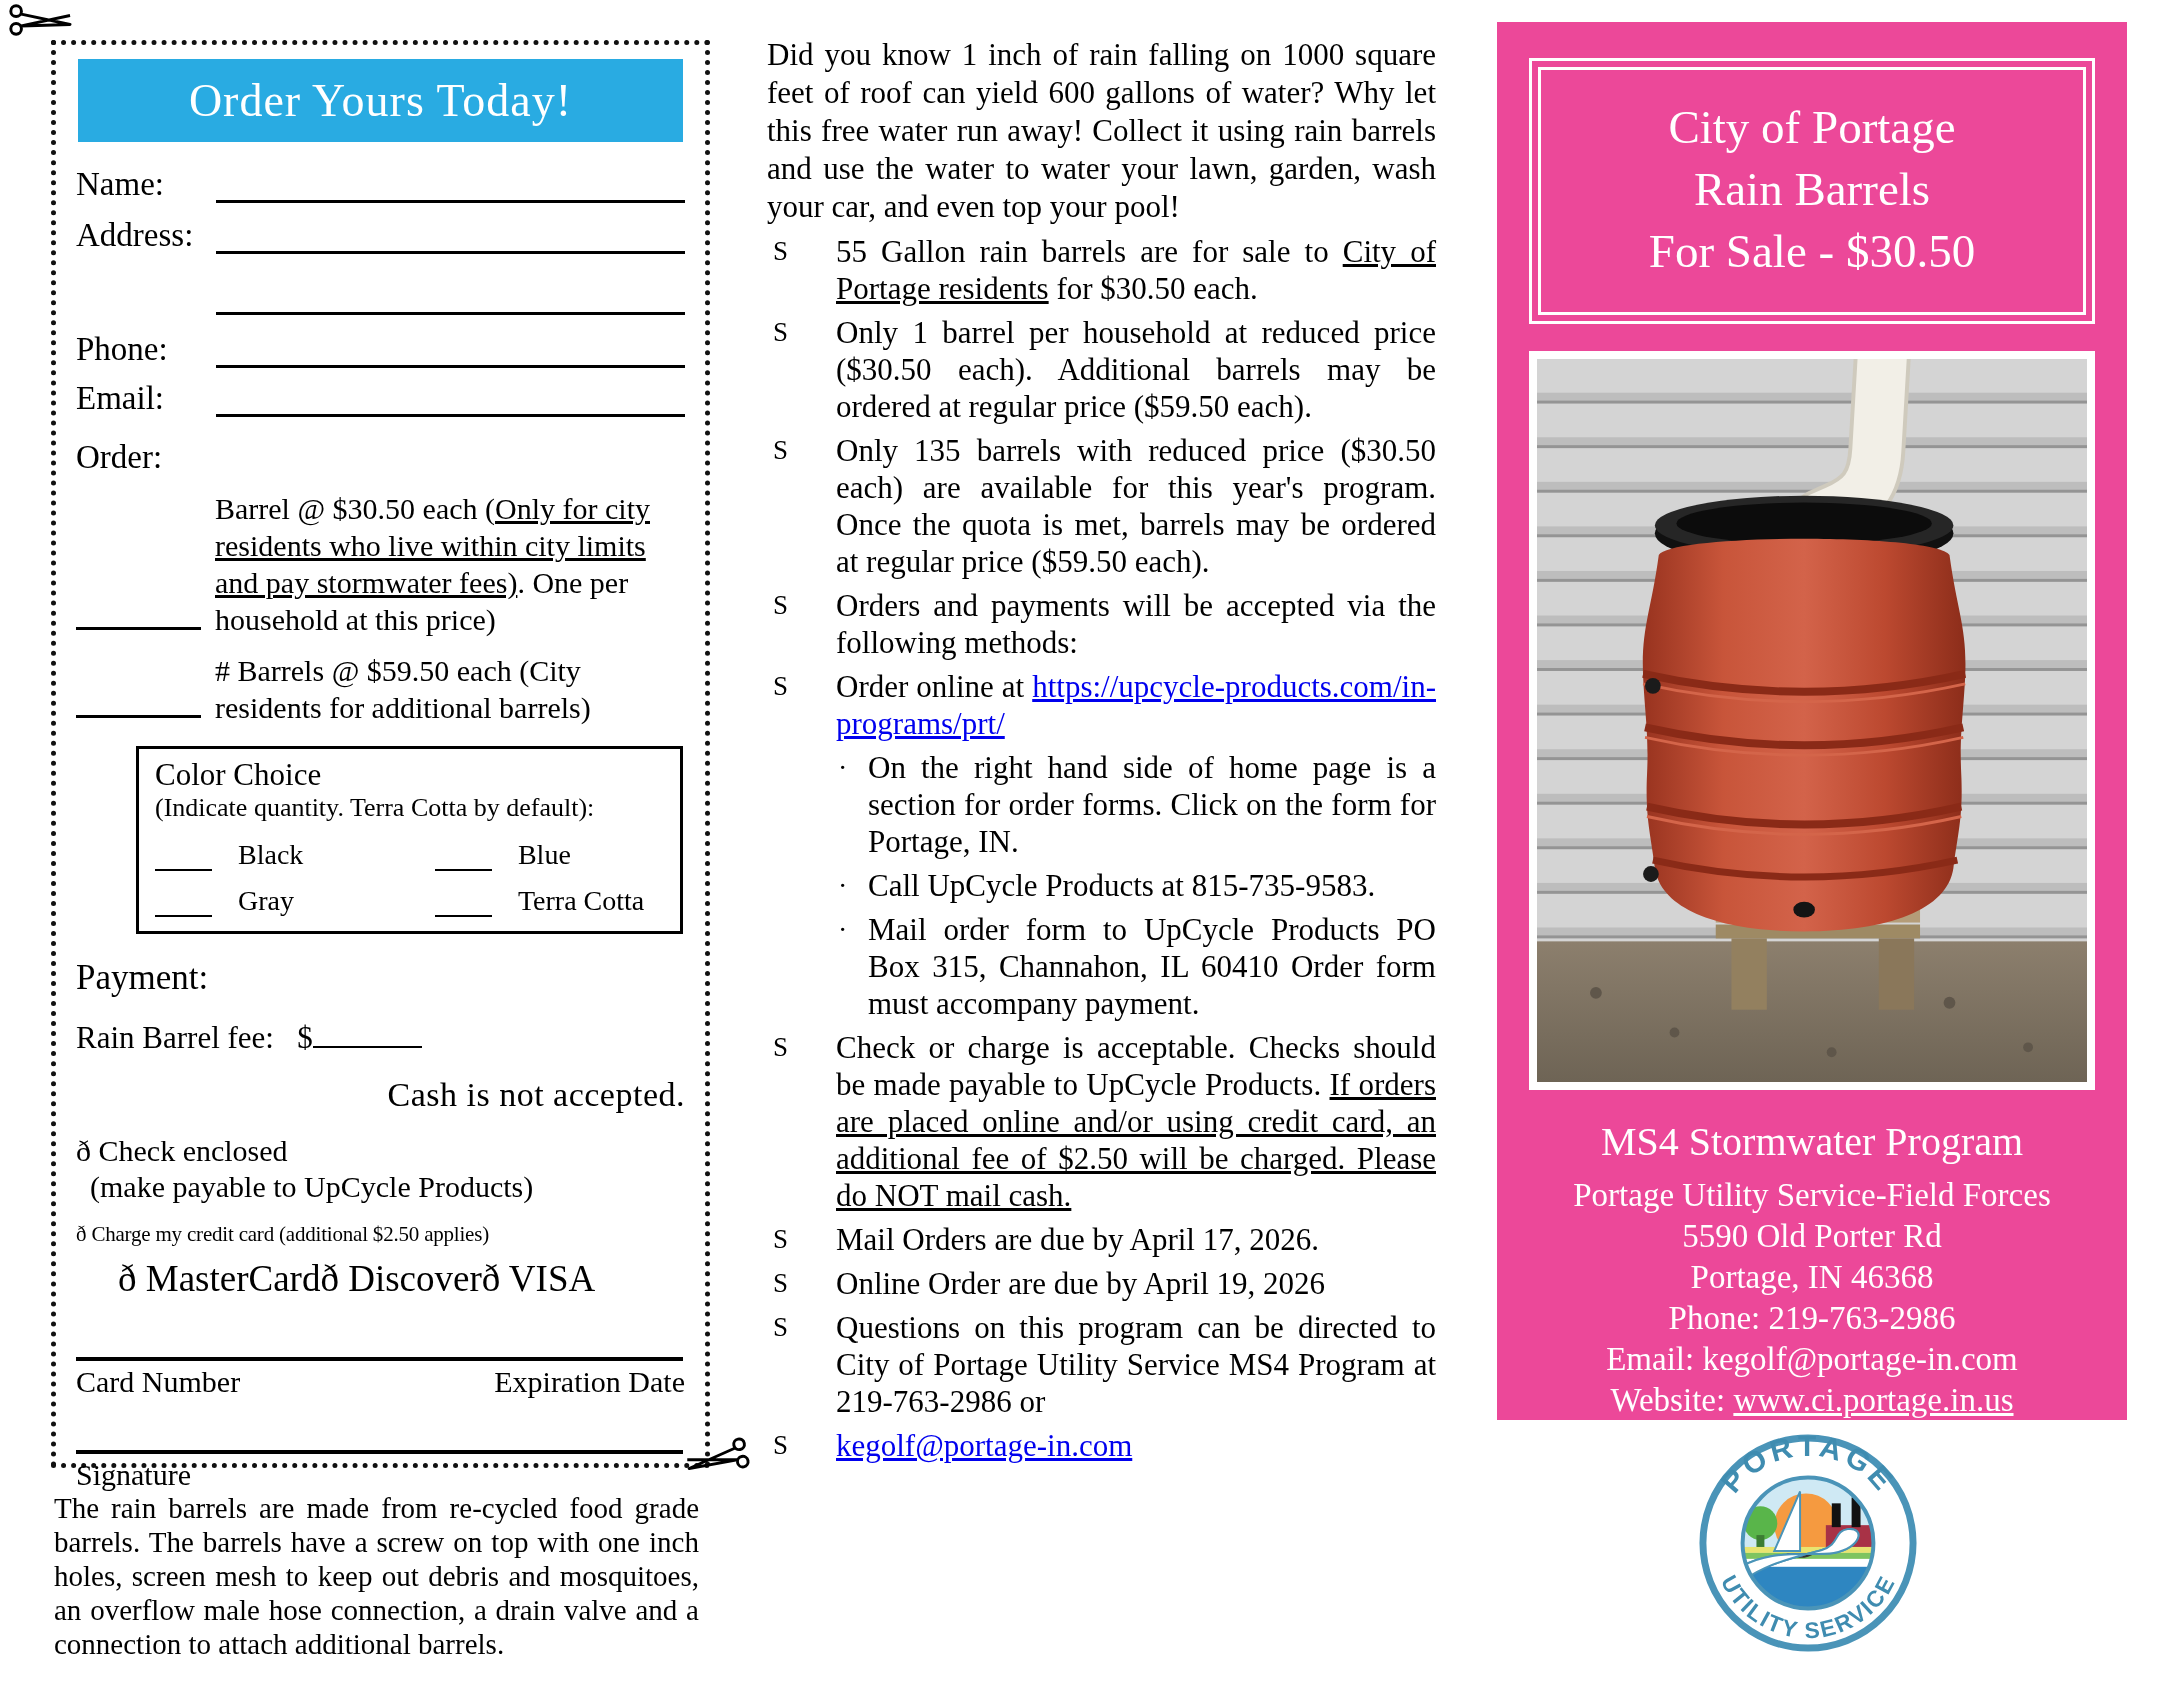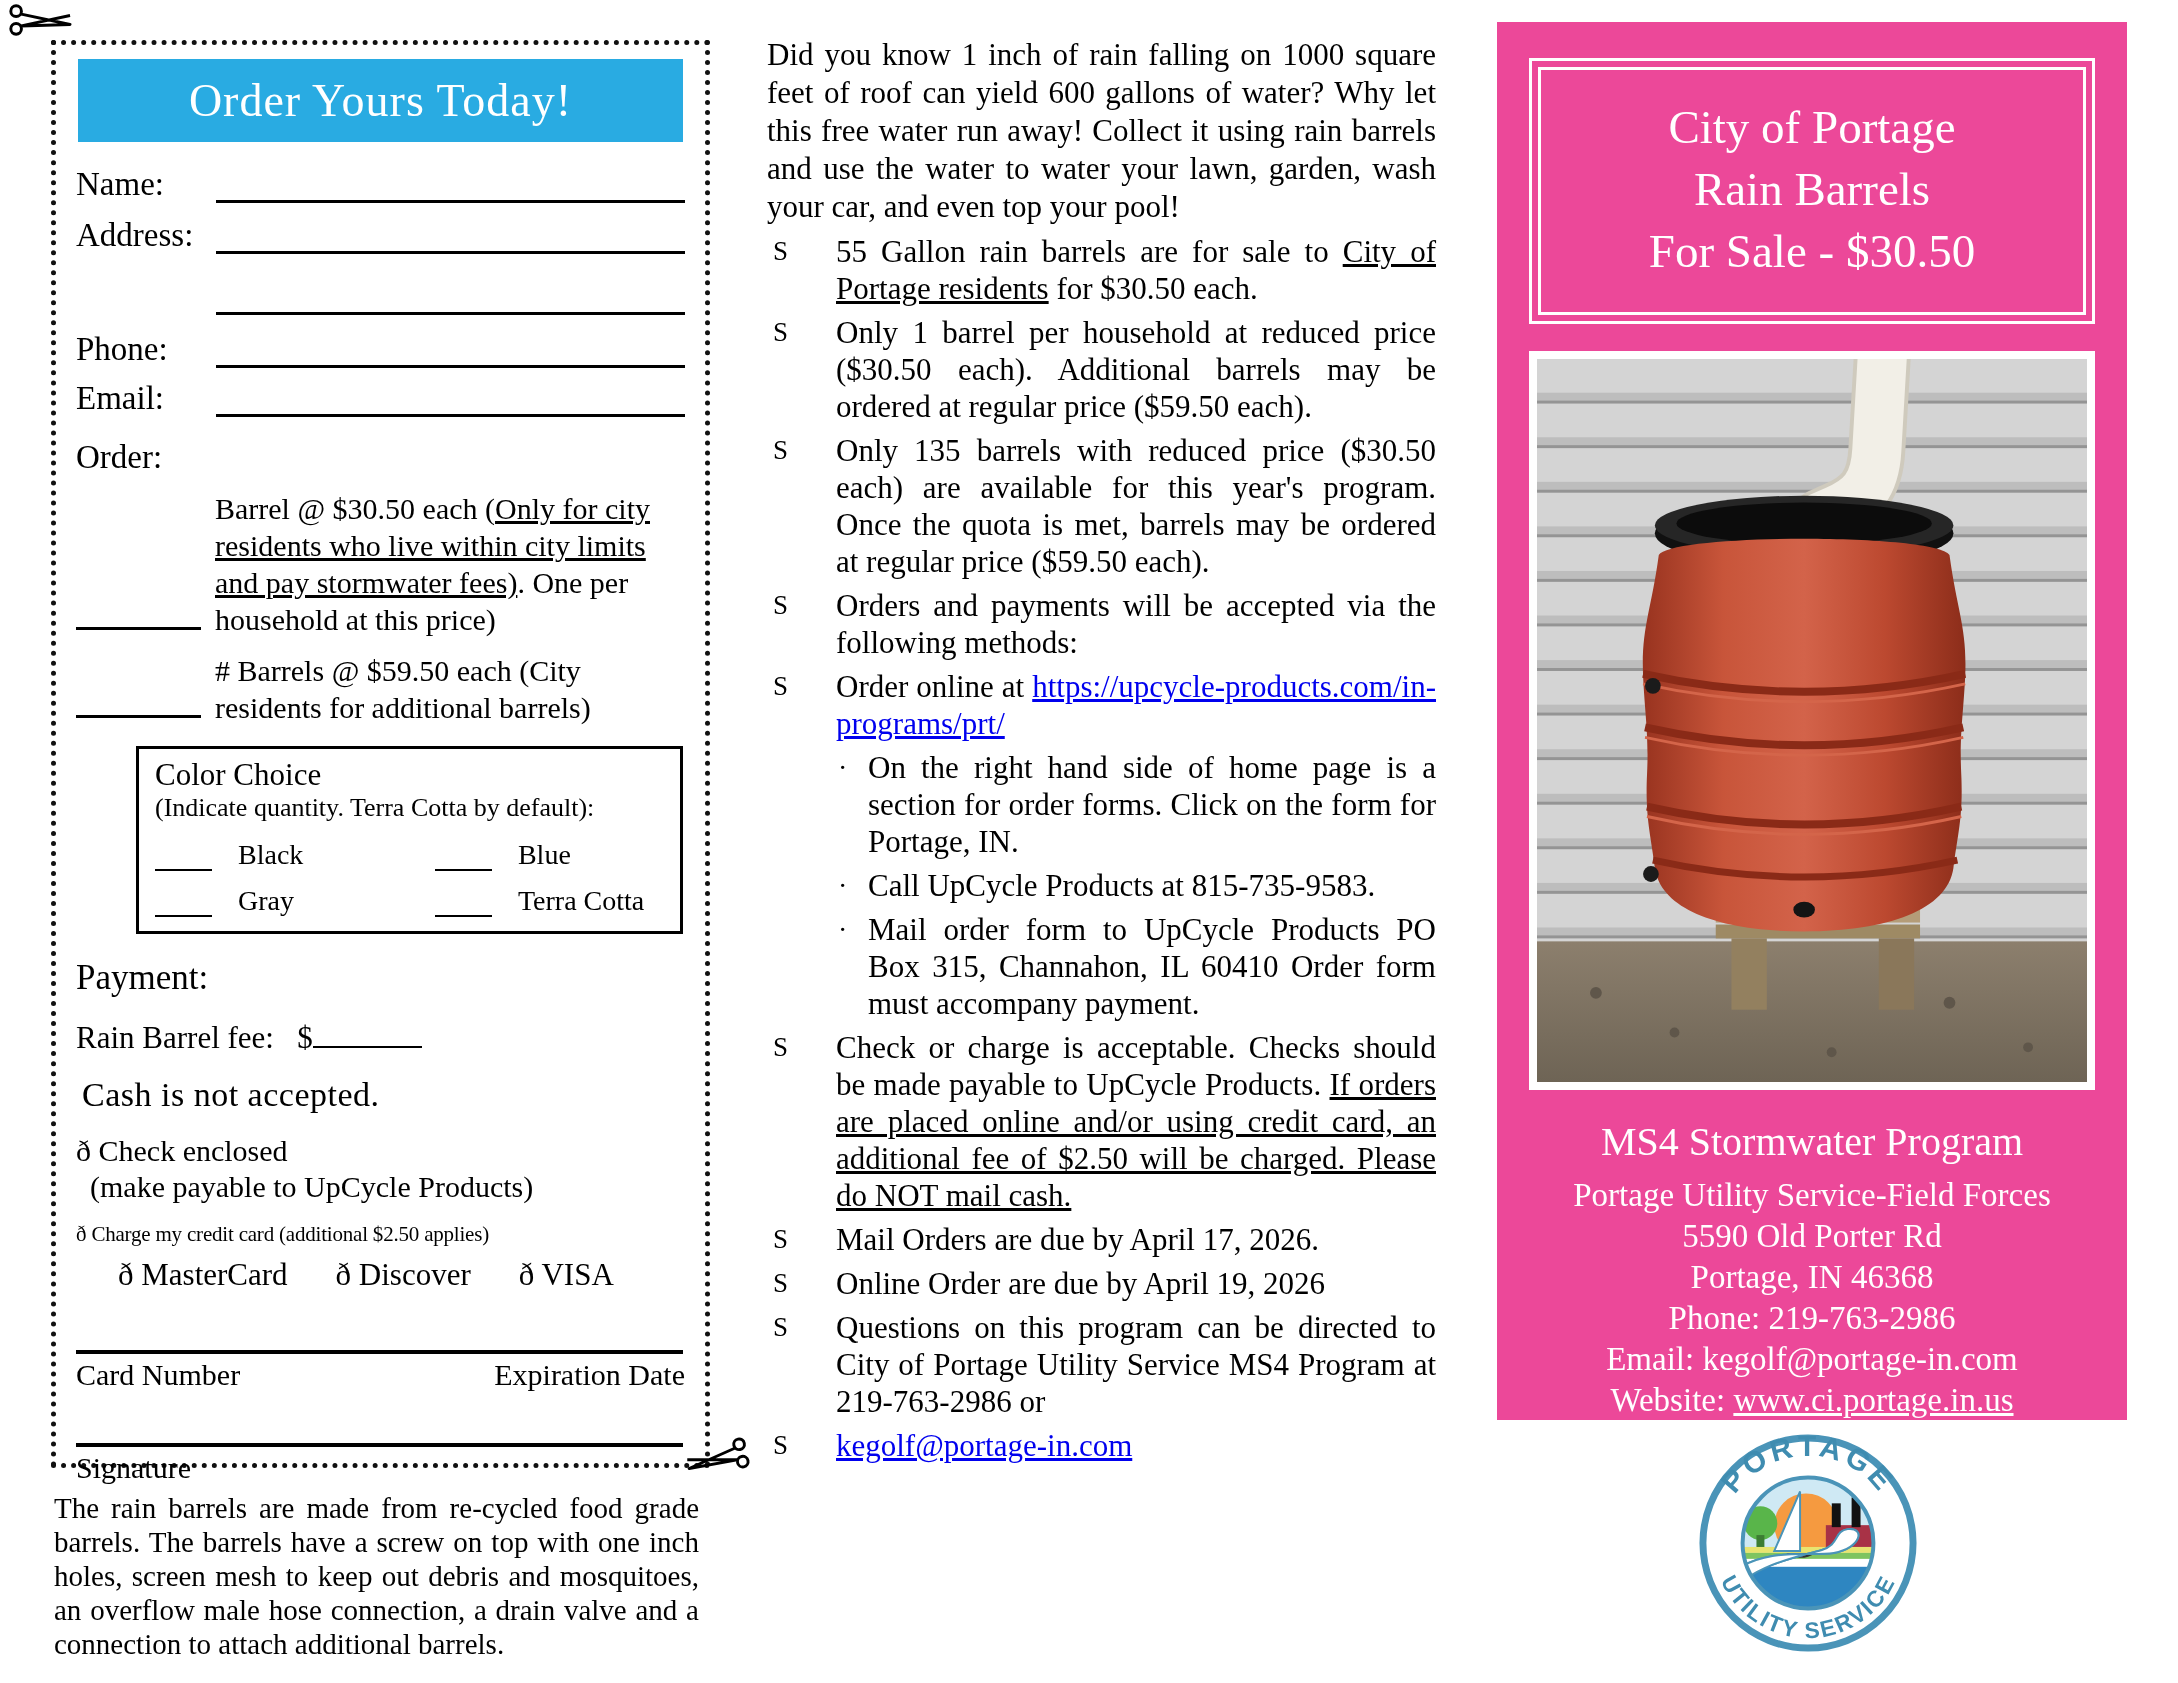--- a/index.html
+++ b/index.html
@@ -28,25 +28,25 @@
   .ul{text-decoration:underline;}
   .color-box{margin:20px 2px 0 60px;border:3px solid #000;padding:8px 16px 14px 16px;}
   .cb-title{font-size:31px;}
   .cb-sub{font-size:26px;}
   .cb-grid{display:grid;grid-template-columns:55% 45%;row-gap:14px;margin-top:16px;}
   .cb-cell{display:flex;align-items:flex-end;font-size:28px;}
   .cb-blank{width:57px;border-bottom:2.5px solid #000;height:26px;margin-right:26px;flex:none;}
   .pay-head{font-size:35px;margin-top:24px;}
   .fee-row{font-size:31px;margin-top:20px;}
   .fee-blank{display:inline-block;width:109px;border-bottom:2.5px solid #000;height:28px;}
-  .cash-note{font-size:34px;margin-top:20px;padding-left:6px;letter-spacing:0.5px;}
+  .cash-note{font-size:34px;margin-top:20px;padding-left:6px;letter-spacing:0.5px;text-align:right;}
   .chk{font-size:30px;margin-top:20px;}
   .chk-sub{font-size:30px;margin-left:14px;margin-top:2px;}
   .chk-tight{font-size:21px;margin-top:18px;letter-spacing:-0.2px;}
-  .cards-row{display:flex;gap:48px;margin:10px 0 0 42px;font-size:31px;}
+  .cards-row{display:flex;margin:10px 0 0 42px;font-size:37px;}
   .rule{border-top:4px solid #000;margin:57px 2px 0 0;}
   .rule2{border-top:4px solid #000;margin:51px 2px 0 0;}
   .rule-labels{display:flex;justify-content:space-between;font-size:30px;margin-top:4px;}
   .sig-label{font-size:30px;margin-top:4px;}
   .left-footer{
     position:absolute;left:54px;top:1491px;width:645px;
     font-size:29px;line-height:34px;text-align:justify;
   }
   
   .middle-col{position:absolute;left:767px;top:36px;width:669px;}

